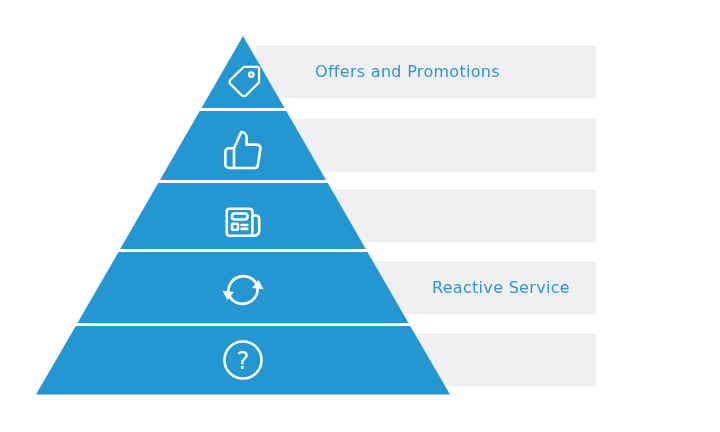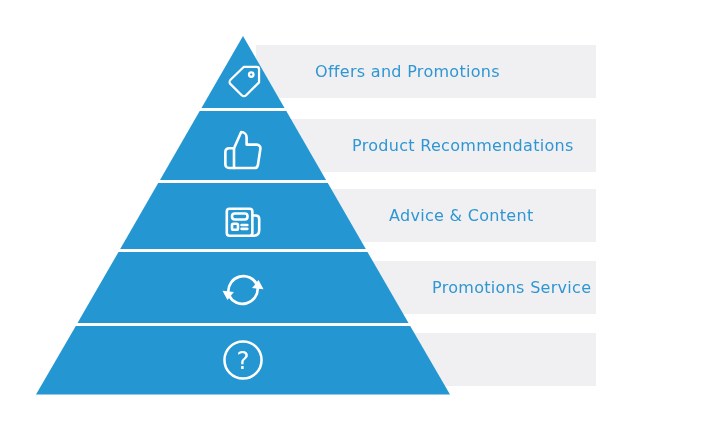--- a/index.html
+++ b/index.html
@@ -35,23 +35,21 @@
 
 <div class="stage">
 
   <div class="bar" style="top:45px"></div>
   <div class="bar" style="top:119px"></div>
   <div class="bar" style="top:189px"></div>
   <div class="bar" style="top:261px"></div>
   <div class="bar" style="top:333px"></div>
 
   <div class="lvl-label" style="top:45px;left:315px">Offers and Promotions</div>
-  <div class="lvl-label" style="top:119px;left:352px">Product Recommendations</div>
-  <div class="lvl-label" style="top:189px;left:389px">Advice &amp; Content</div>
-  <div class="lvl-label" style="top:261px;left:432px">Promotions Service</div>
+  <div class="lvl-label" style="top:261px;left:432px">Reactive Service</div>
 
   <svg class="pyr" width="720" height="432" viewBox="0 0 720 432">
 
     <polygon class="seg" points="243,36 284.5,108 201.5,108"></polygon>
     <polygon class="seg" points="199.7,111 286.3,111 326,180 160,180"></polygon>
     <polygon class="seg" points="158.2,183 327.8,183 365.8,249 120.2,249"></polygon>
     <polygon class="seg" points="118.5,252 367.5,252 408.5,323 77.5,323"></polygon>
     <polygon class="seg" points="75.8,326 410.2,326 450,394.5 36,394.5"></polygon>
 
     <g transform="translate(225.2,63.2) scale(1.56)">

